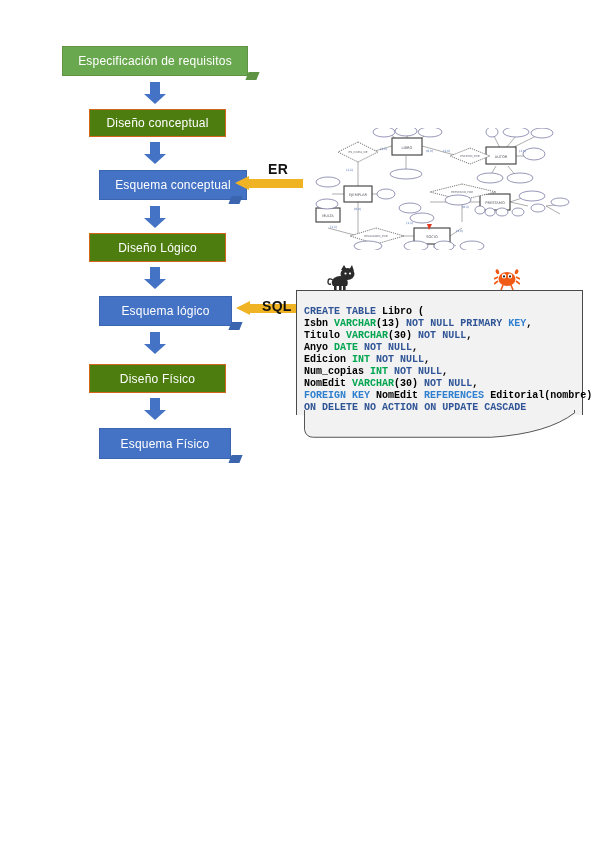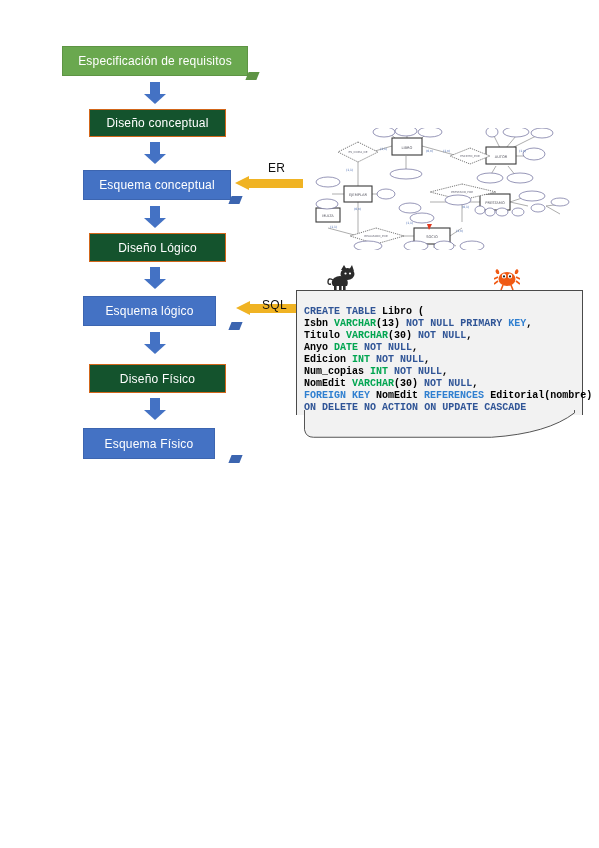--- a/index.html
+++ b/index.html
@@ -18,22 +18,22 @@
     display:flex;
     align-items:center;
     justify-content:center;
     color:#ffffff;
     font-size:12px;
     letter-spacing:.2px;
     text-align:center;
     white-space:nowrap;
   }
   .fb-green{background:#6aa84f;border:1px solid #5e9444;}
-  .fb-orange{background:#14532d;border:1px solid #d2661a;}
-  .fb-blue{background:#4472c4;border:1px solid #3c65b0;}
+  .fb-orange{background:#4d7c0f;border:1px solid #d2661a;}
+  .fb-blue{background:#4472c4;border:1px solid #3c65b0;margin-left:16px;}
 
   .shadow-tab{
     position:absolute;
     width:11px;height:8px;
     transform:skewX(-22deg);
   }
 
   
   .down-arrow{position:absolute;}
   .down-arrow .shaft{
@@ -56,22 +56,22 @@
   }
   .left-arrow .head{
     position:absolute;left:0;top:0;
     width:0;height:0;
     border-top:7.5px solid transparent;
     border-bottom:7.5px solid transparent;
     border-right:14px solid #f0b323;
   }
   .arrow-label{
     position:absolute;
-    font-size:12px;
-    font-weight:normal;
+    font-size:14px;
+    font-weight:bold;
     color:#111111;
     letter-spacing:.3px;
   }
 
   
   #sql-panel{
     position:absolute;
     left:296px;top:290px;
     width:287px;height:125px;
   }

